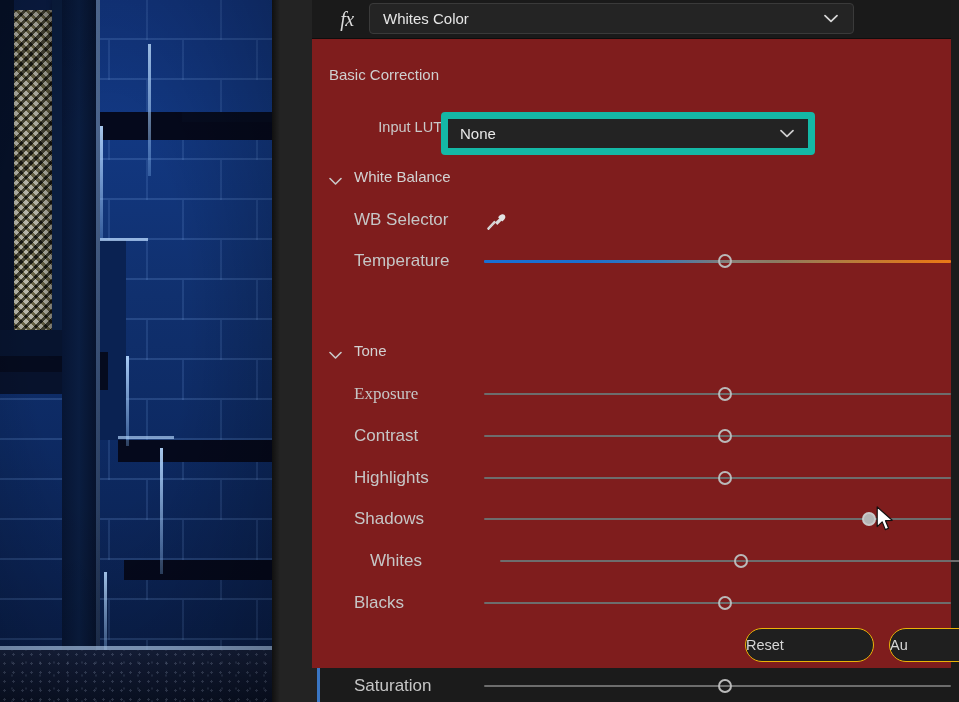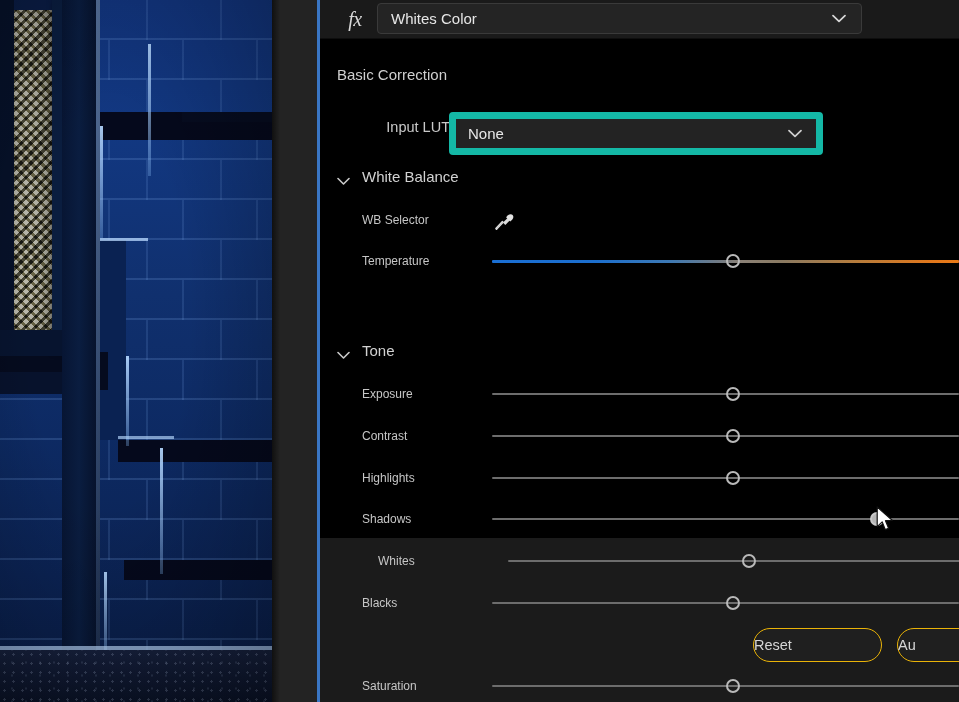--- a/index.html
+++ b/index.html
@@ -176,23 +176,23 @@
   #panel-focus-border {
     position: absolute;
     left: 317px; top: 0;
     width: 3px; height: 702px;
     background: #3a76c4;
   }
 
   
   #lumetri-panel {
     position: absolute;
-    left: 320px; top: 0;
-    width: 639px; height: 538px;
-    background: #000000;
+    left: 312px; top: 0;
+    width: 639px; height: 668px;
+    background: #7f1d1d;
     color: #d6d6d6;
   }
 
   
   #effect-header {
     position: absolute;
     left: 0; top: 0;
     width: 639px; height: 38px;
     background: #1a1a1a;
     border-bottom: 1px solid #0e0e0e;
@@ -293,21 +293,21 @@
   .param-row {
     position: absolute;
     left: 0;
     width: 639px;
     height: 26px;
   }
   .param-label {
     position: absolute;
     left: 42px; top: 0;
     line-height: 26px;
-    font-size: 12px;
+    font-size: 17px;
     color: #c6c6c6;
     white-space: nowrap;
   }
   .param-track-wrap {
     position: absolute;
     left: 172px; top: 0;
     width: 467px; height: 26px;
   }
   .track {
     position: absolute;
@@ -481,21 +481,21 @@
 
     <div class="group-header" id="group-tone">
       <span class="group-twisty">
         <svg width="13" height="9" viewBox="0 0 13 9">
           <path d="M1 1.5 L6.5 7 L12 1.5" fill="none" stroke="#c9c9c9" stroke-width="1.6" stroke-linecap="round" stroke-linejoin="round"></path>
         </svg>
       </span>
       <span class="group-title">Tone</span>
     </div>
 
-    <div class="param-row" style="top:381px;">
+    <div class="param-row" style="top:381px;font-family:Liberation Serif, serif;">
       <span class="param-label">Exposure</span>
       <div class="param-track-wrap">
         <div class="track"></div>
         <div class="handle" style="left:51.5%;"></div>
       </div>
     </div>
 
     <div class="param-row" style="top:423px;">
       <span class="param-label">Contrast</span>
       <div class="param-track-wrap">

